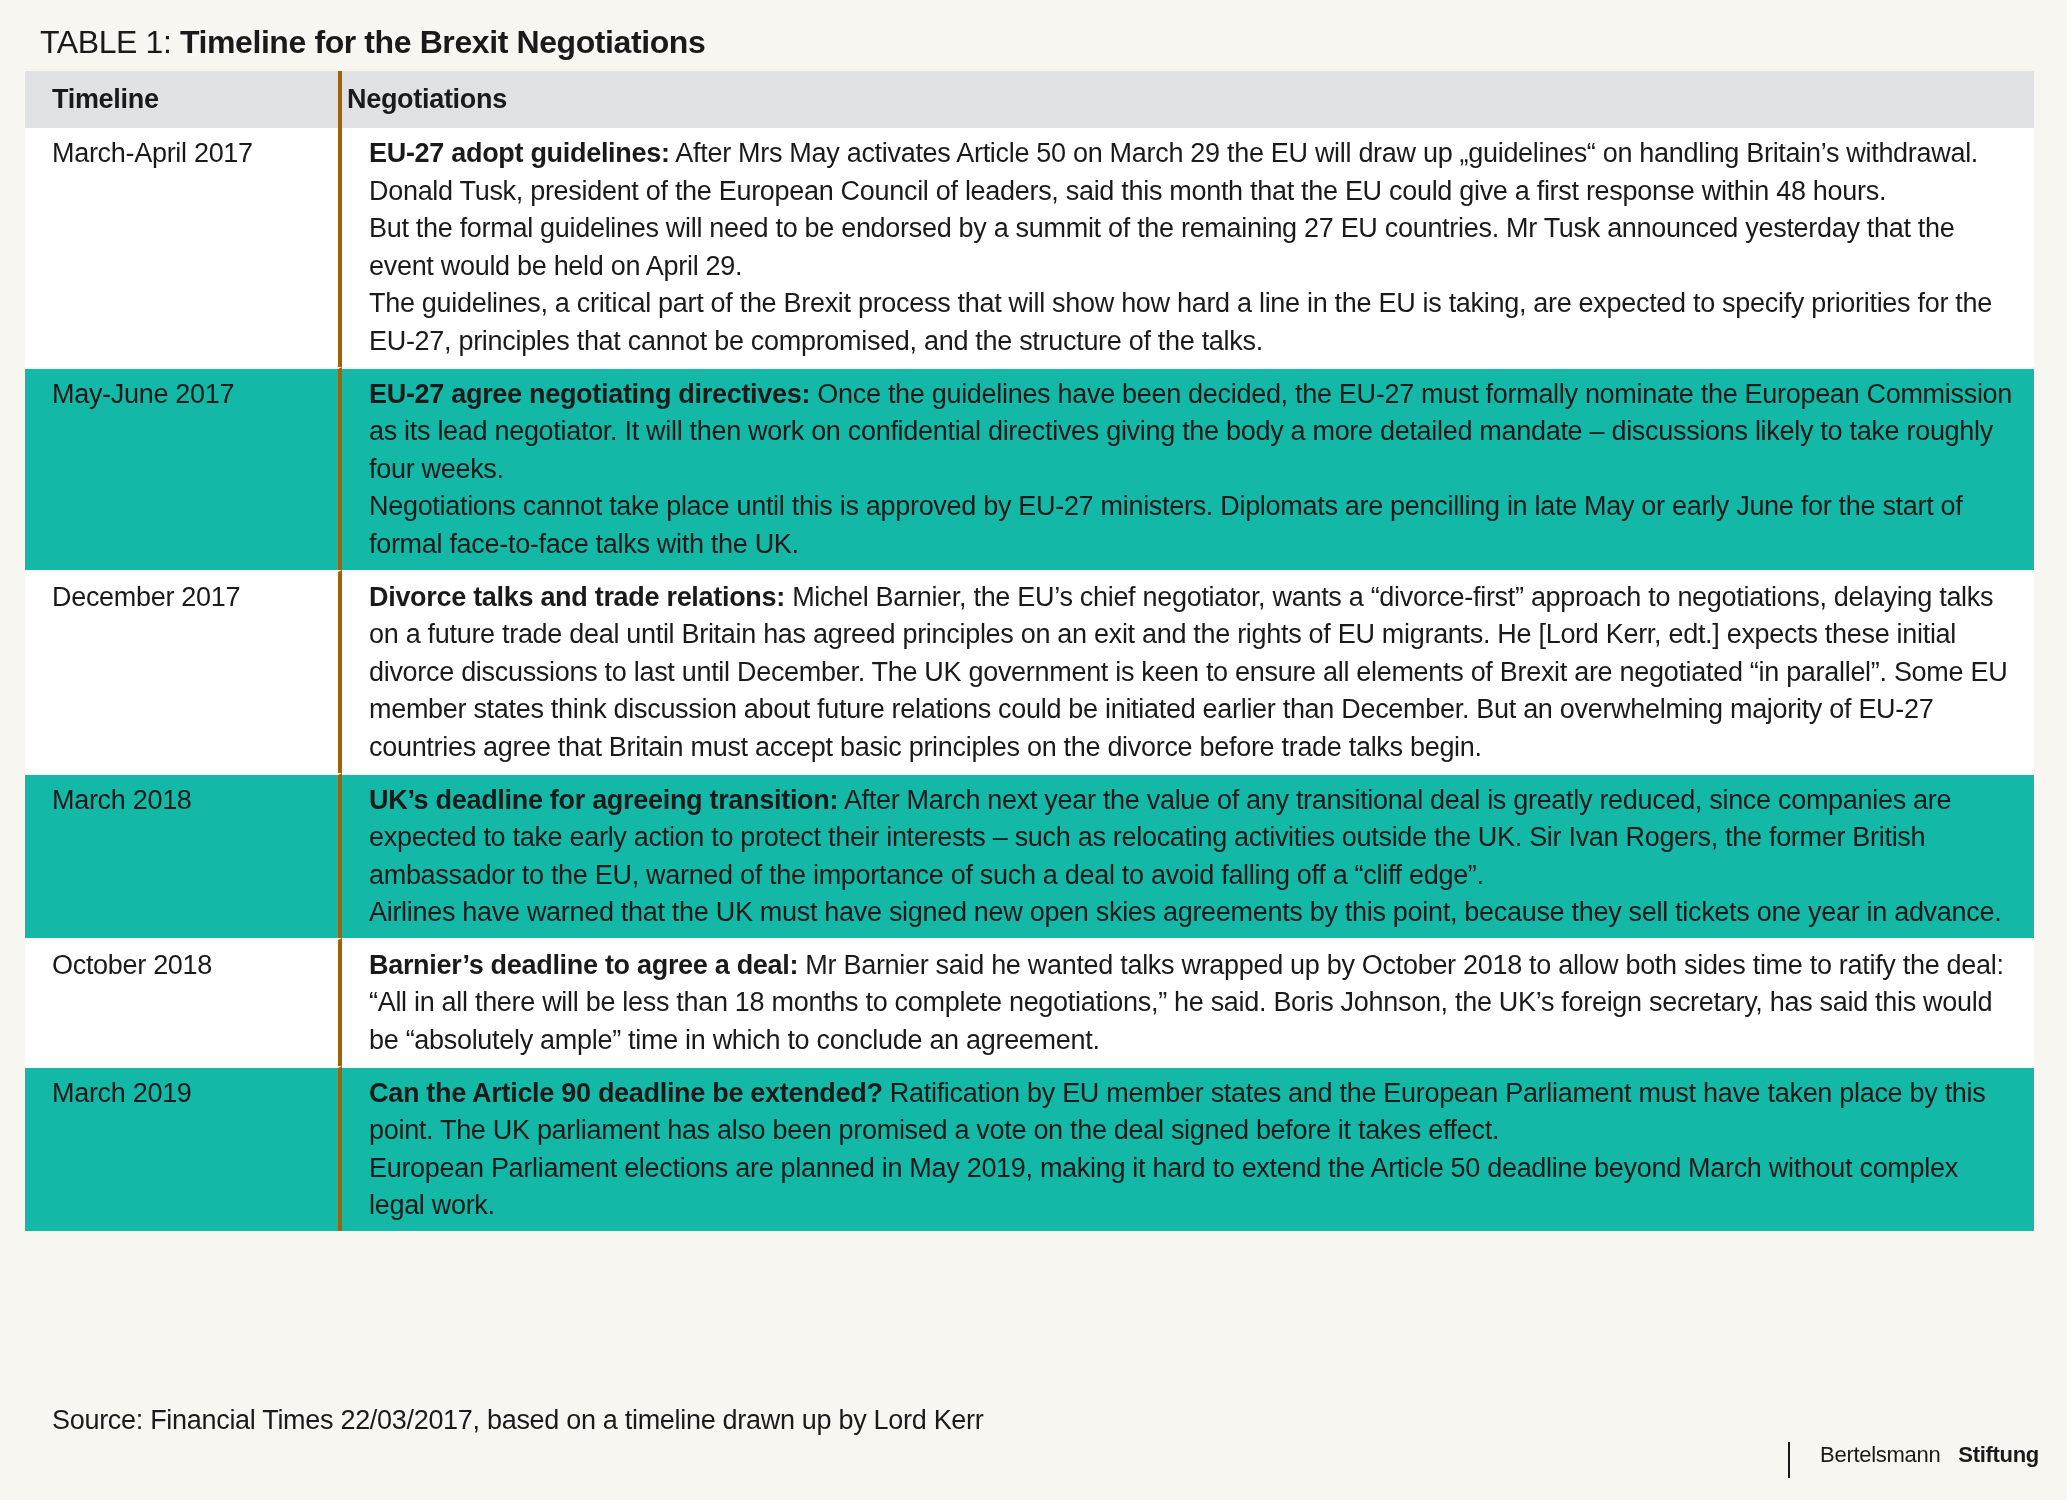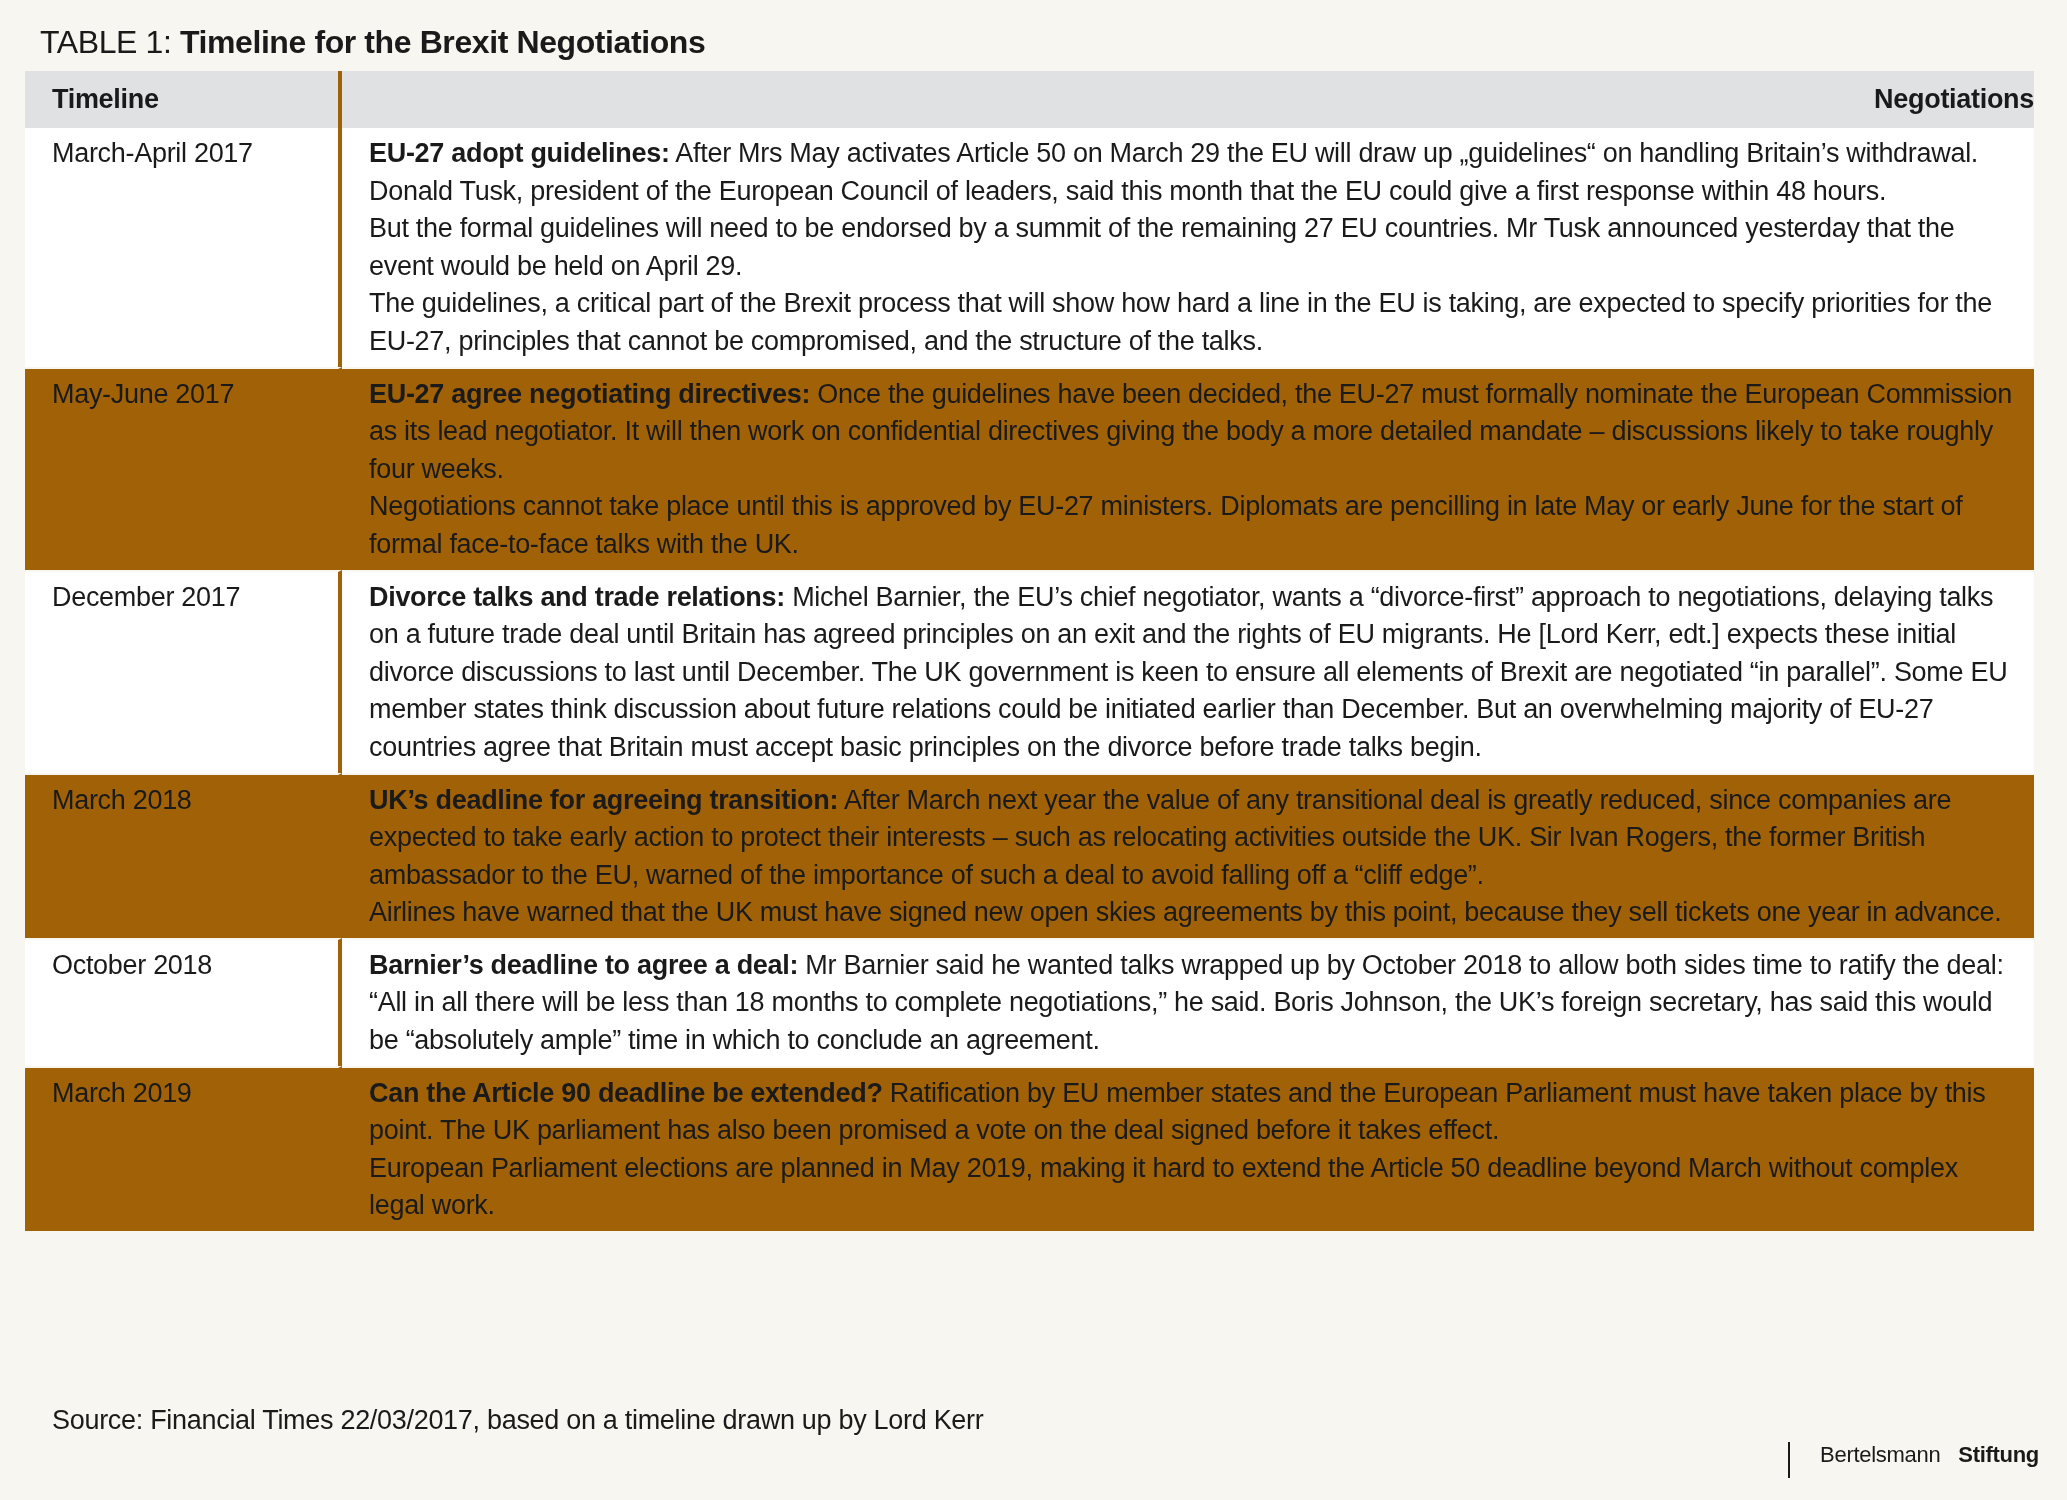--- a/index.html
+++ b/index.html
@@ -31,26 +31,26 @@
     table.timeline col.c2 { width: 1692px; }
     table.timeline th, table.timeline td {
       vertical-align: top; text-align: left;
       font-size: 27px; line-height: 37.6px;
       letter-spacing: -0.3px;
     }
     table.timeline th {
       background: #dfe1e3; font-weight: bold; height: 57px;
       padding: 8px 0 0 27px; box-sizing: border-box; line-height: 40px;
     }
-    table.timeline th.neg { text-align: right; padding-left: 5px; }
+    table.timeline th.neg { text-align: left; padding-left: 5px; }
     table.timeline th.c1, table.timeline td.c1 { border-right: 4px solid #a16207; }
     table.timeline td { padding: 7px 14px 6px 27px; }
     table.timeline td.c1 { font-weight: normal; margin-left: 48px; }
     table.timeline tr.row-white td { background: #ffffff; }
-    table.timeline tr.row-tint td { background: #a16207; }
+    table.timeline tr.row-tint td { background: #14b8a6; }
     table.timeline tr + tr td { border-top: 2px solid #f7f6f0; }
     .lead { font-weight: bold; }
     .para { display: block; }
     .footer-source {
       position: absolute; left: 52px; top: 1402px;
       font-size: 27px; line-height: 36px; letter-spacing: -0.3px; white-space: nowrap;
     }
     .brand {
       position: absolute; right: 28px; top: 1442px;
       display: flex; align-items: flex-start; height: 38px;

